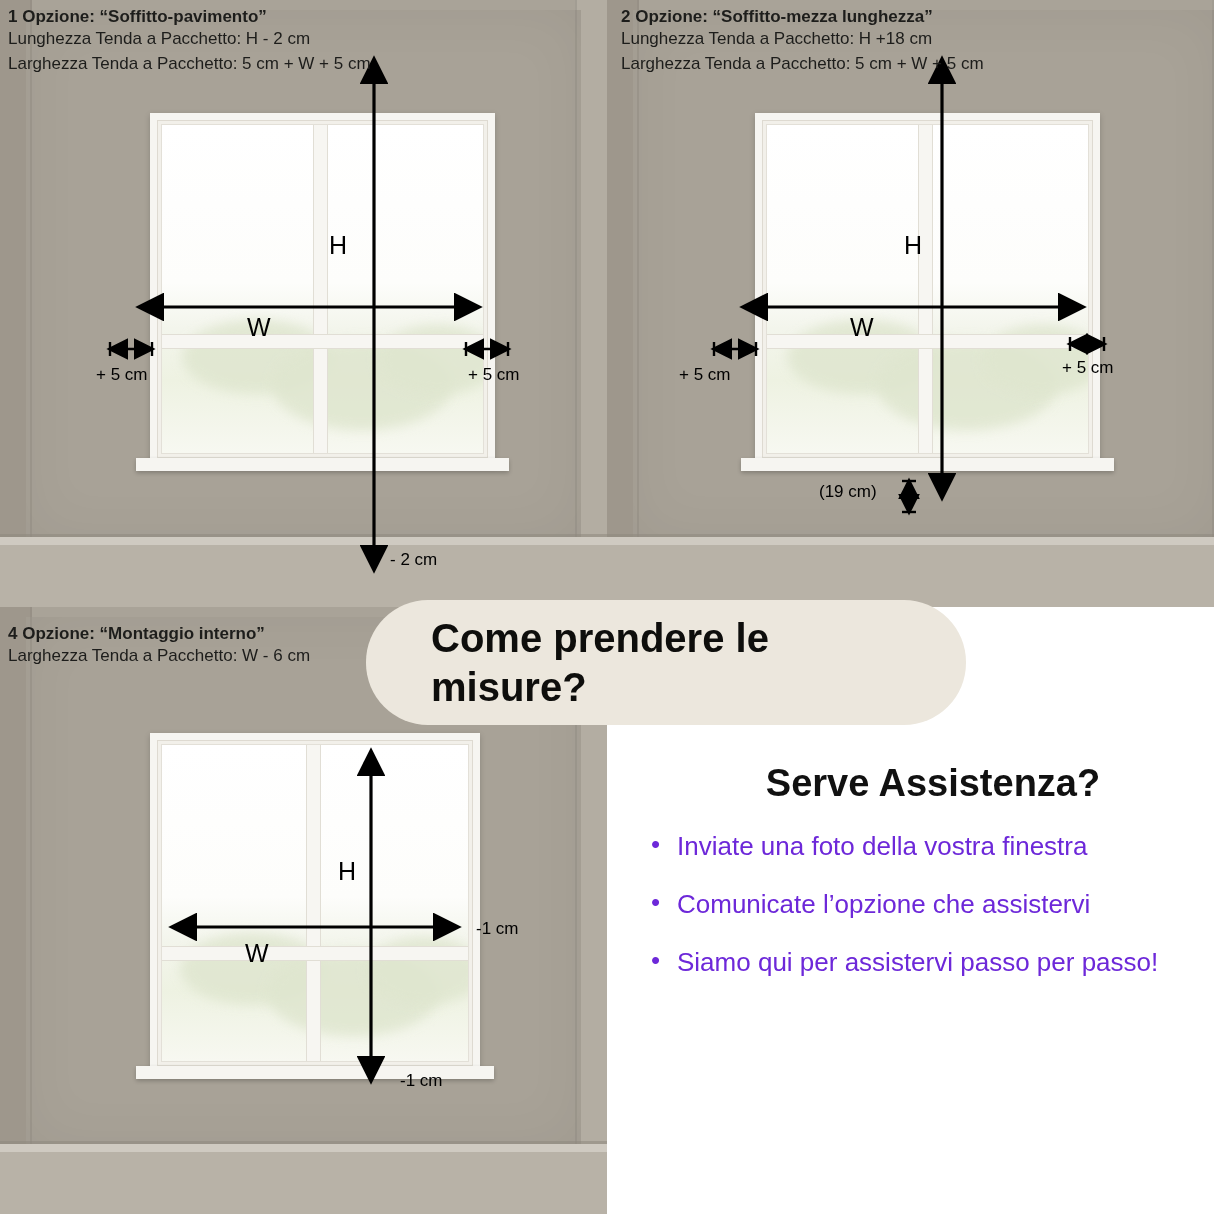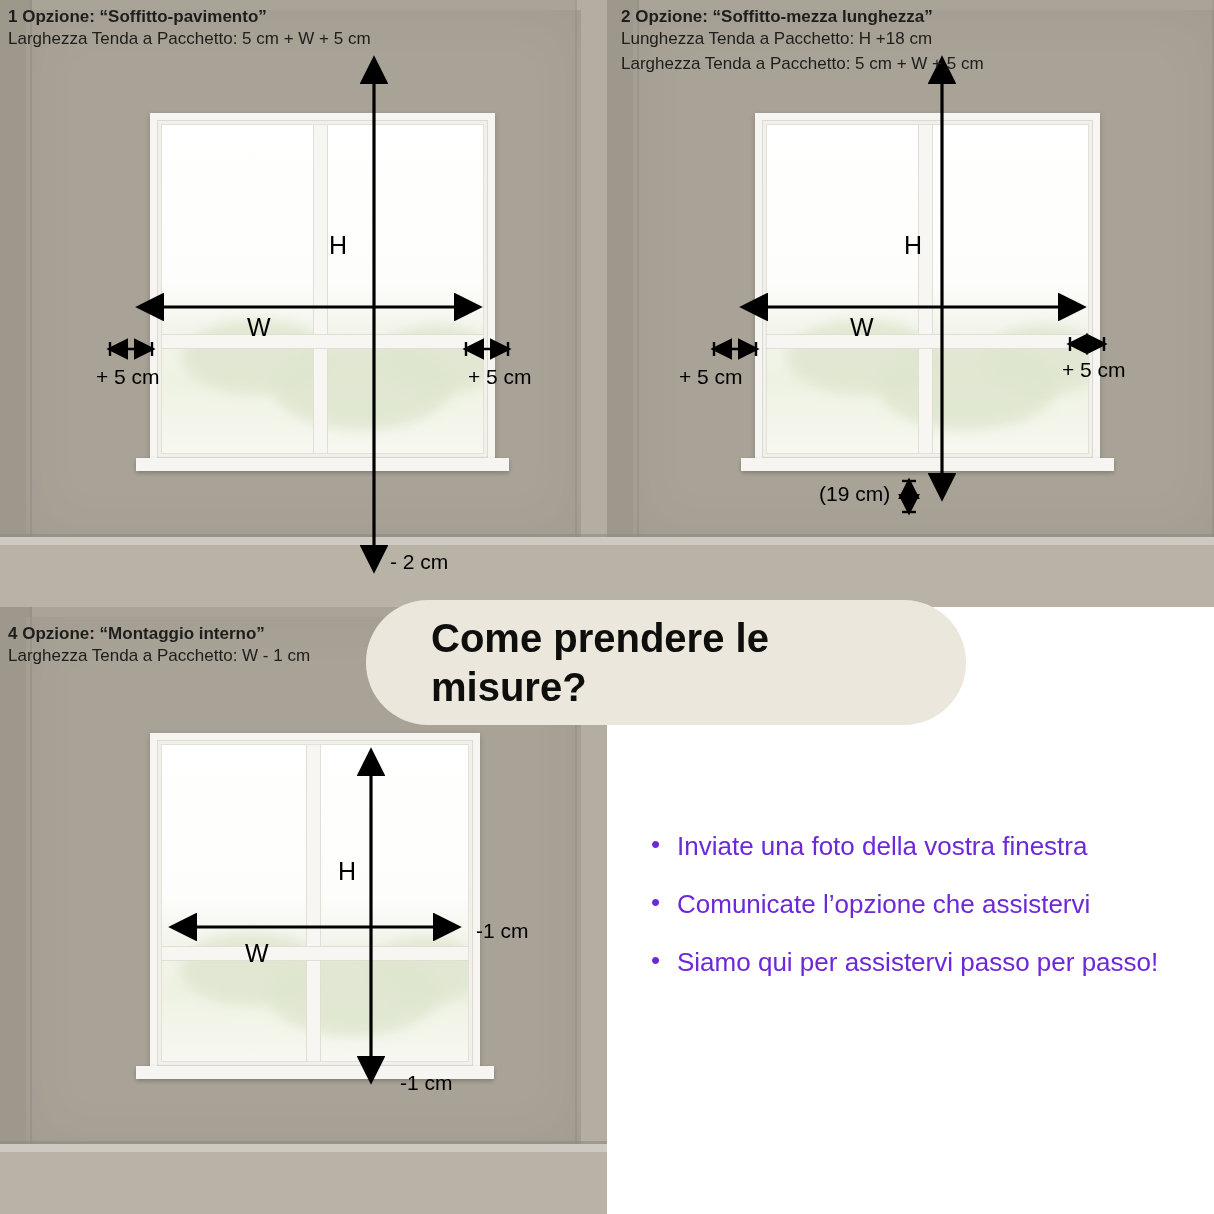--- a/index.html
+++ b/index.html
@@ -80,21 +80,21 @@
     position:absolute; height:13px; background:#f6f5f1;
     box-shadow:0 2px 4px rgba(0,0,0,.22);
   }
 
   
   .caption { position:absolute; color:#1d1d1b; }
   .cap-title { font-size:17px; font-weight:bold; line-height:1.25; }
   .cap-line { font-size:17px; line-height:1.45; white-space:nowrap; }
 
   
-  .lbl { position:absolute; color:#000; font-size:21px; white-space:nowrap; }
+  .lbl { position:absolute; color:#000; font-size:17px; white-space:nowrap; }
   .lbl-big { font-size:25px; }
 
   svg.overlay { position:absolute; left:0; top:0; width:607px; height:607px; pointer-events:none; }
 
   
   #banner {
     position:absolute; left:366px; top:600px; width:600px; height:125px;
     background:#ece7dd; border-radius:62px;
     display:flex; align-items:center; justify-content:center;
     z-index:20;
@@ -168,20 +168,21 @@
       <line x1="110" y1="342" x2="110" y2="356" stroke="#000" stroke-width="2.4"></line>
       <line x1="152" y1="342" x2="152" y2="356" stroke="#000" stroke-width="2.4"></line>
 
       <line x1="466" y1="349" x2="508" y2="349" stroke="#000" stroke-width="2.4" marker-start="url(#ah1b)" marker-end="url(#ah1)"></line>
       <line x1="466" y1="342" x2="466" y2="356" stroke="#000" stroke-width="2.4"></line>
       <line x1="508" y1="342" x2="508" y2="356" stroke="#000" stroke-width="2.4"></line>
     </svg>
 
     <div class="caption" style="left:8px; top:6px;">
       <div class="cap-title">1 Opzione: “Soffitto-pavimento”</div>
+      <div class="cap-line">Lunghezza Tenda a Pacchetto: H - 2 cm</div>
       <div class="cap-line">Larghezza Tenda a Pacchetto:  5 cm + W + 5 cm</div>
     </div>
 
     <div class="lbl lbl-big" style="left:329px; top:231px;">H</div>
     <div class="lbl lbl-big" style="left:247px; top:313px;">W</div>
     <div class="lbl" style="left:96px; top:365px;">+ 5 cm</div>
     <div class="lbl" style="left:468px; top:365px;">+ 5 cm</div>
     <div class="lbl" style="left:390px; top:550px;">- 2 cm</div>
   </div>
 
@@ -277,30 +278,31 @@
         <marker id="ah3b" markerWidth="9" markerHeight="9" refX="1.5" refY="4.5" orient="auto">
           <path d="M9,0 L0,4.5 L9,9 z" fill="#000"></path>
         </marker>
       </defs>
       <line x1="371" y1="145" x2="371" y2="473" stroke="#000" stroke-width="3.2" marker-start="url(#ah3b)" marker-end="url(#ah3)"></line>
       <line x1="173" y1="320" x2="457" y2="320" stroke="#000" stroke-width="3.2" marker-start="url(#ah3b)" marker-end="url(#ah3)"></line>
     </svg>
 
     <div class="caption" style="left:8px; top:16px;">
       <div class="cap-title">4 Opzione: “Montaggio interno”</div>
-      <div class="cap-line">Larghezza Tenda a Pacchetto: W - 1 cm</div>
+      <div class="cap-line">Larghezza Tenda a Pacchetto: W - 6 cm</div>
     </div>
 
     <div class="lbl lbl-big" style="left:338px; top:250px;">H</div>
     <div class="lbl lbl-big" style="left:245px; top:332px;">W</div>
     <div class="lbl" style="left:476px; top:312px;">-1 cm</div>
     <div class="lbl" style="left:400px; top:464px;">-1 cm</div>
   </div>
 
   <div class="quad" id="quad4">
+    <div class="assist-title">Serve Assistenza?</div>
     <ul>
       <li>Inviate una foto della vostra finestra</li>
       <li>Comunicate l’opzione che assistervi</li>
       <li>Siamo qui per assistervi passo per passo!</li>
     </ul>
   </div>
 
   <div id="banner">
     <div class="banner-text">Come prendere le misure?</div>
   </div>

